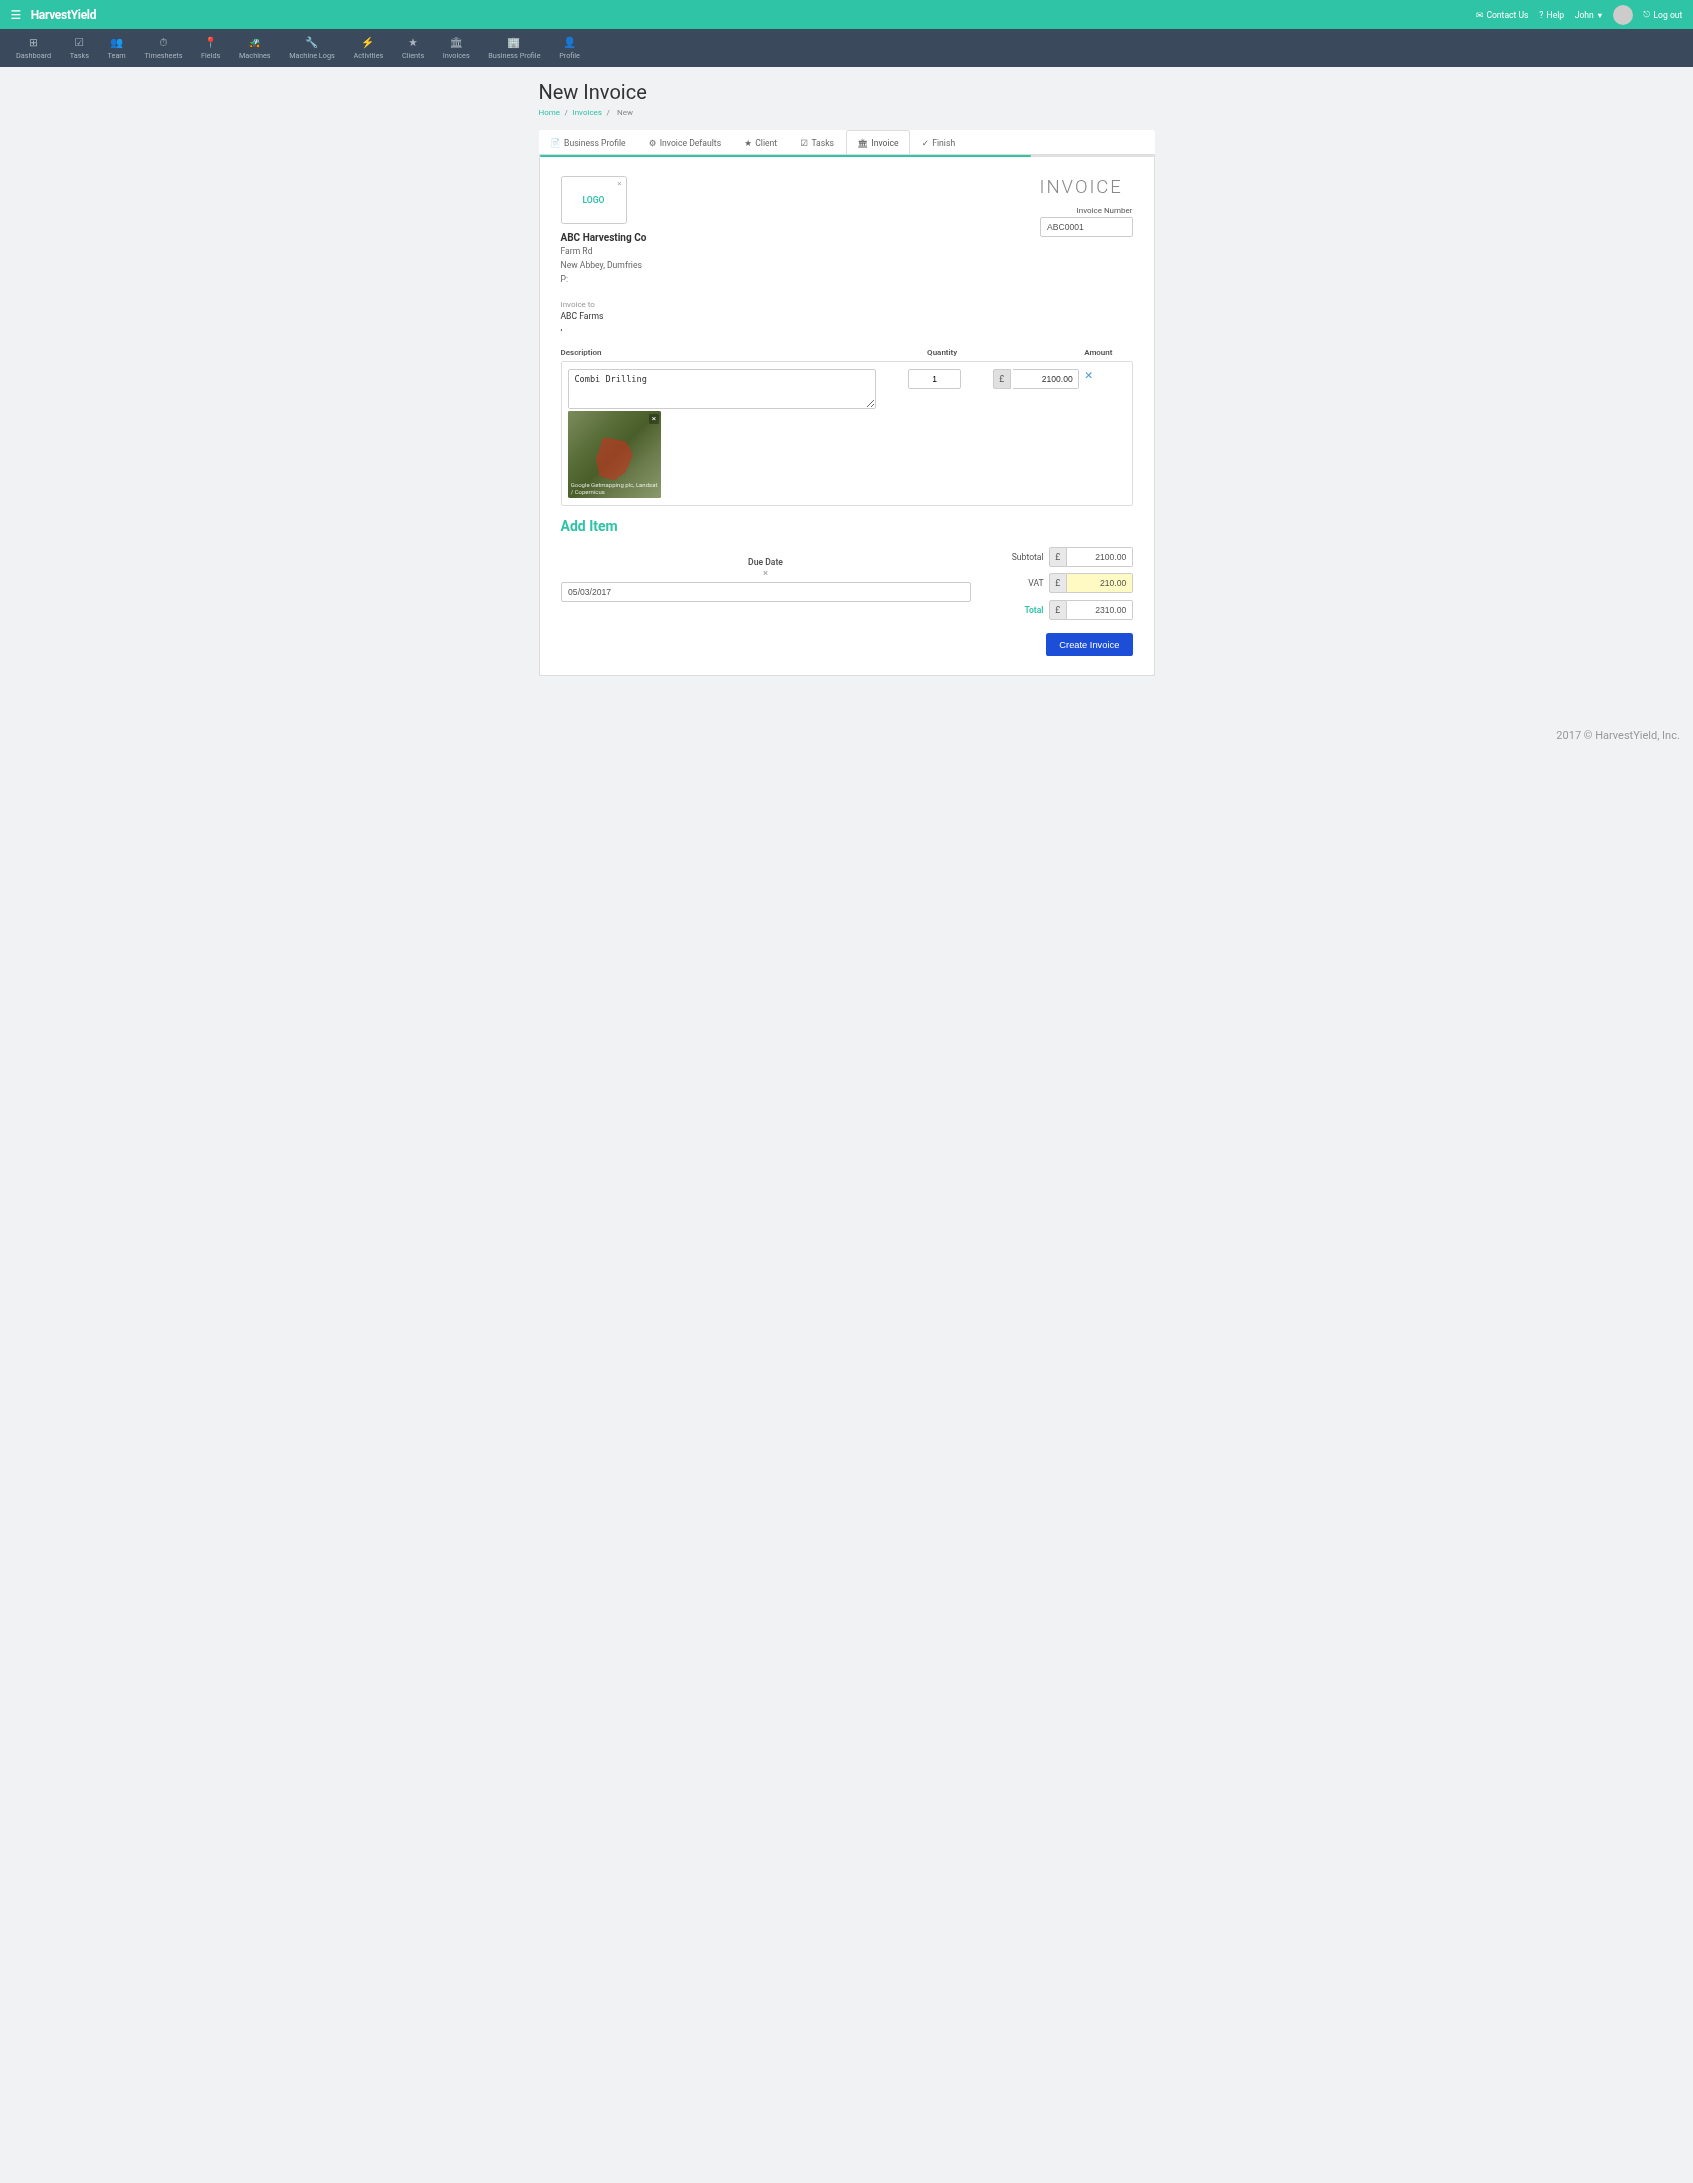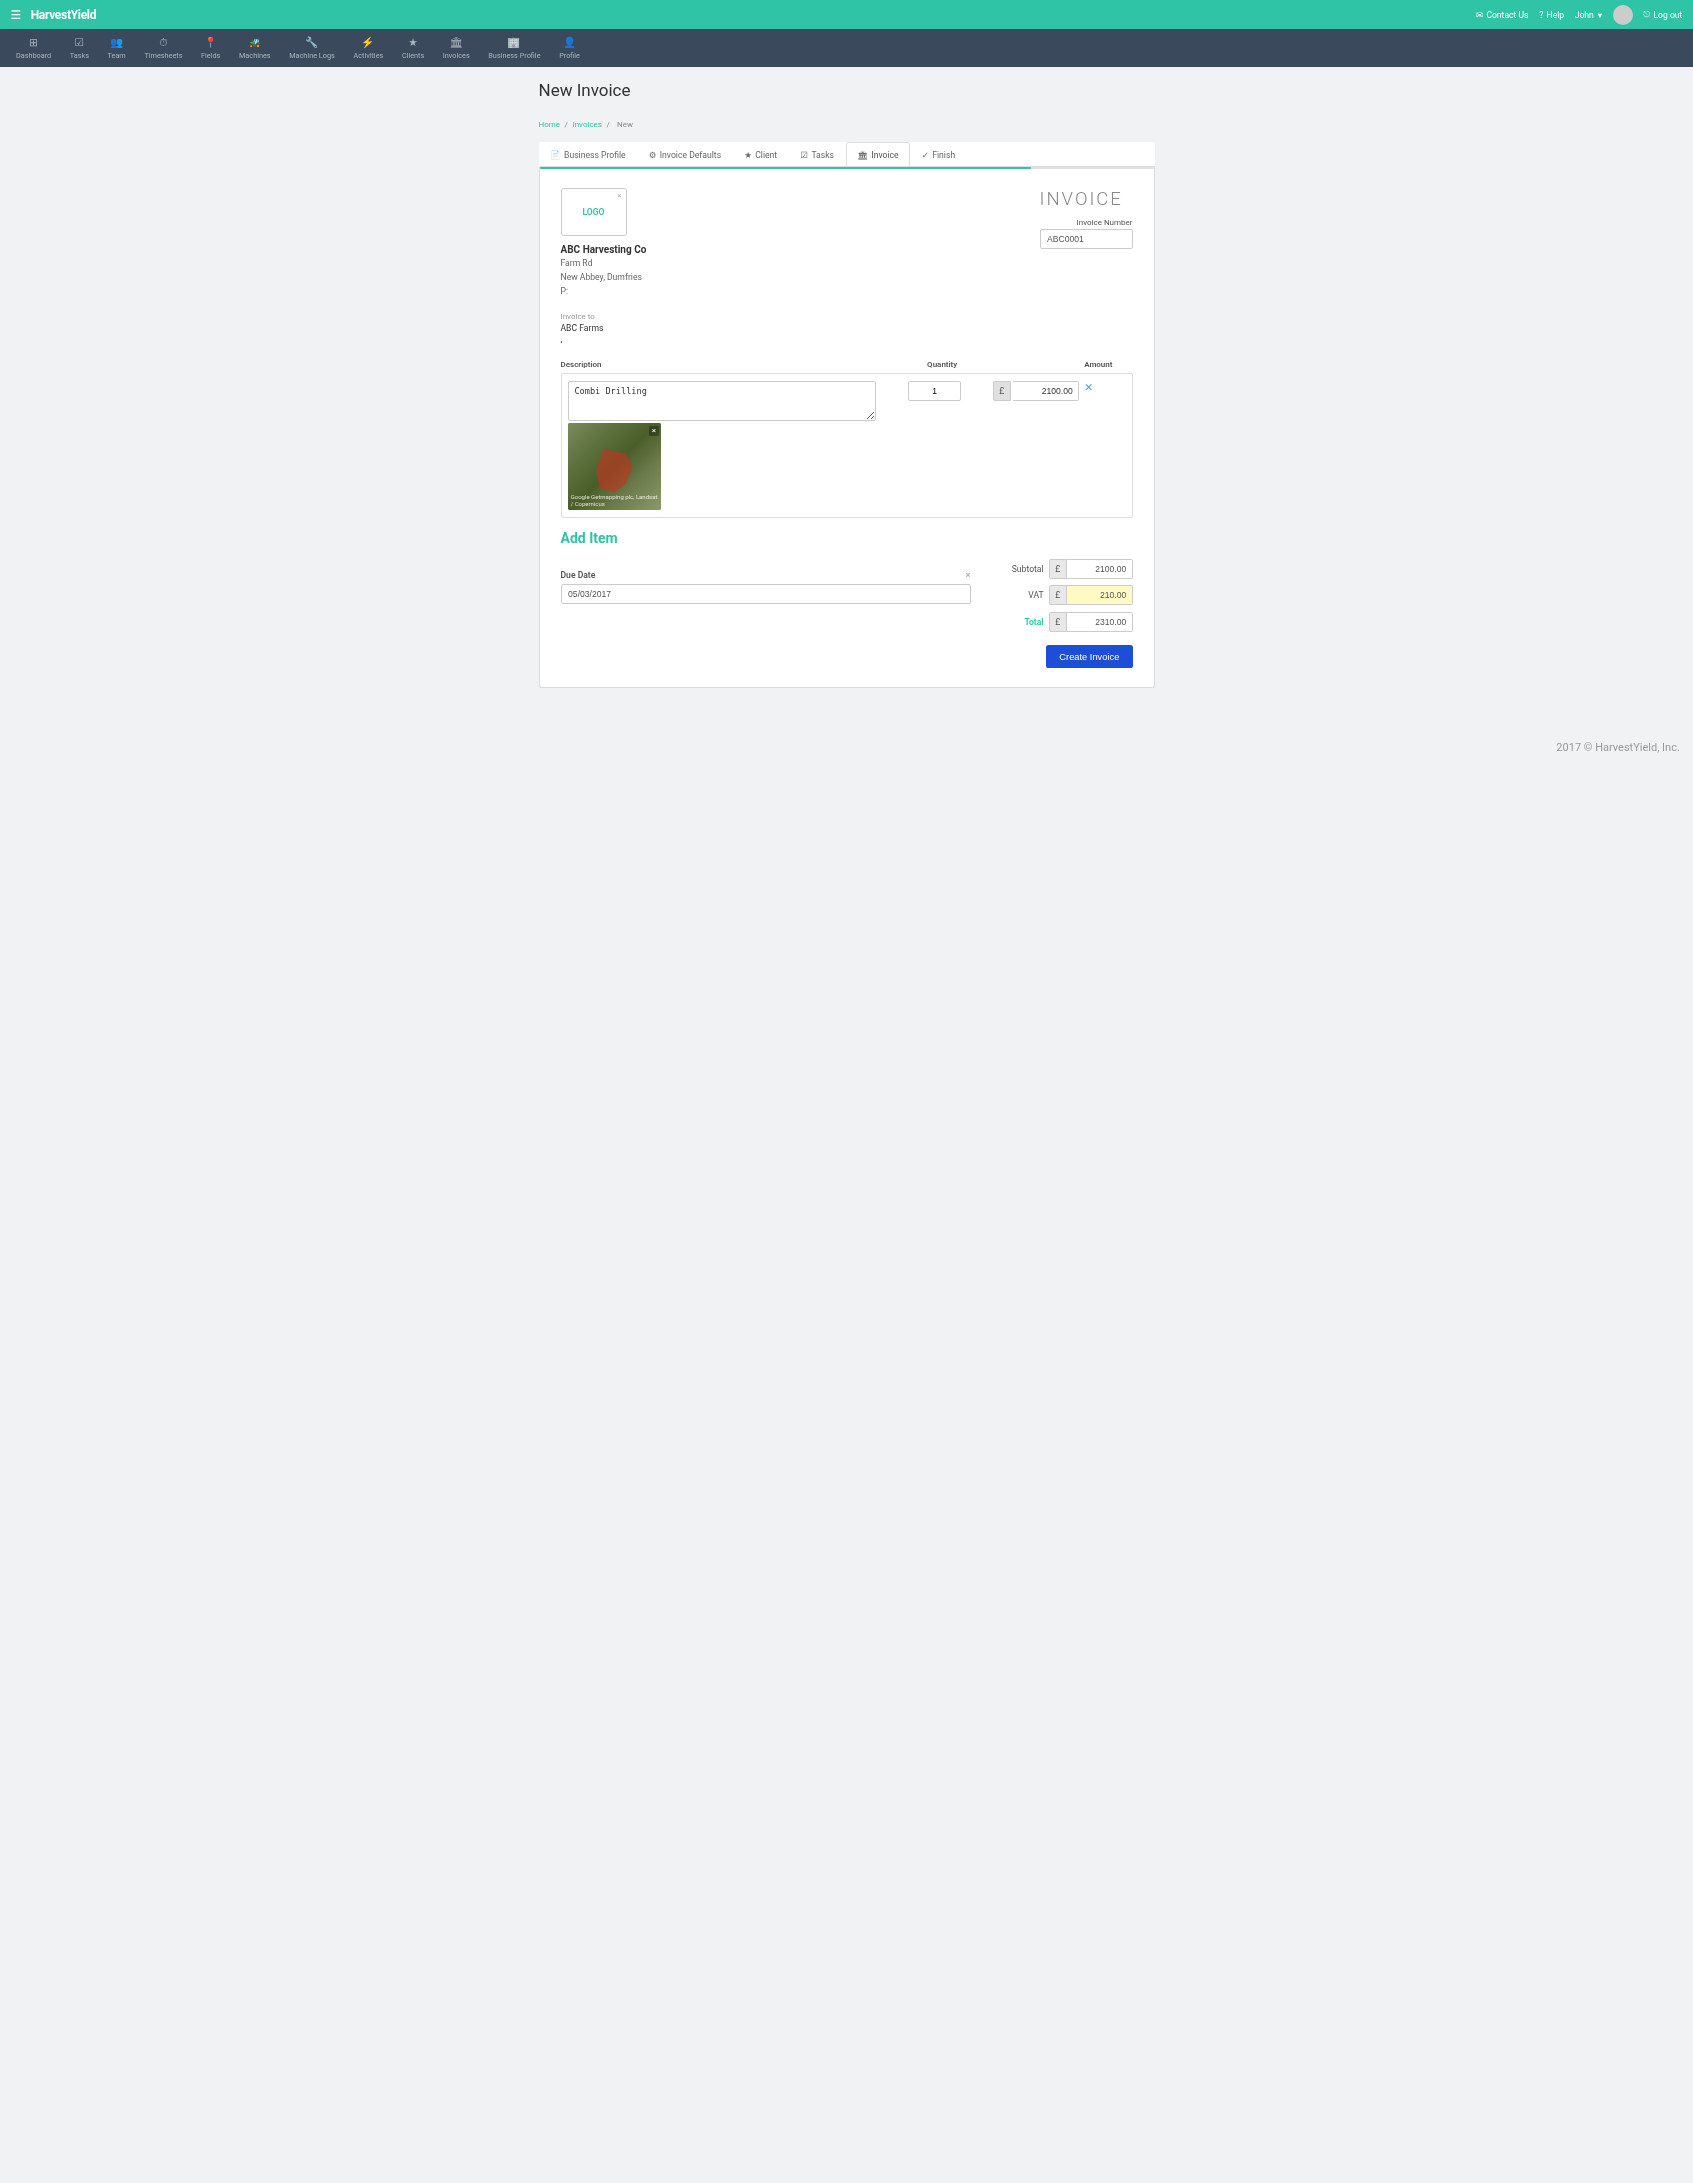--- a/index.html
+++ b/index.html
@@ -37,21 +37,21 @@
       padding: 0 6.6px;
     }
     .sec-nav-item {
       display: flex; flex-direction: column; align-items: center; padding: 6.6px 9.3px;
       color: #aab4be; font-size: 7.3px; cursor: pointer; gap: 2.6px; text-decoration: none;
     }
     .sec-nav-item .nav-icon { font-size: 10.6px; }
 
     
     .page-content { padding: 13.2px 16px; max-width: 648px; margin: 0 auto; }
-    .page-title { font-size: 17px; font-weight: 400; color: #333; margin-bottom: 20px; }
+    .page-title { font-size: 20px; font-weight: 400; color: #333; margin-bottom: 4px; }
     .breadcrumb { font-size: 8px; color: #888; margin-bottom: 13.2px; }
     .breadcrumb a { color: #2ec4a5; text-decoration: none; }
     .breadcrumb span { margin: 0 2.6px; }
 
     
     .tabs { display: flex; border-bottom: 0.7px solid #ddd; margin-bottom: 0; background: white; border-radius: 2.6px 2.6px 0 0; }
     .tab {
       padding: 6.6px 10.6px; font-size: 8.6px; cursor: pointer; color: #666;
       border: 0.7px solid transparent; border-bottom: none; margin-bottom: -0.7px;
       display: flex; align-items: center; gap: 3.3px;
@@ -142,21 +142,21 @@
 
     
     .bottom-section { display: grid; grid-template-columns: 1fr 146px; gap: 16px; margin-top: 13.2px; }
     .payment-section {}
     .payment-label { font-size: 8.6px; font-weight: 600; color: #555; margin-bottom: 5.3px; }
     .payment-textarea {
       width: 100%; border: 0.7px solid #ccc; border-radius: 2px; padding: 5.3px 6.6px;
       font-size: 8.6px; resize: vertical; min-height: 40px; color: #555;
     }
     .due-date-section { margin-top: 10.6px; }
-    .due-date-label { font-size: 8.6px; font-weight: 600; color: #555; margin-bottom: 4px; display: flex; justify-content: space-between; align-items: center; }
+    .due-date-label { font-size: 8.6px; font-weight: 600; color: #555; margin-bottom: 4px; display: flex; justify-content: center; align-items: center; flex-direction: column; }
     .due-date-x { color: #aaa; cursor: pointer; font-size: 9.3px; }
     .due-date-input {
       border: 0.7px solid #ccc; border-radius: 2px; padding: 4px 6.6px;
       font-size: 8.6px; width: 100%; color: #555;
     }
 
     .totals-section {}
     .total-row { display: flex; justify-content: flex-end; align-items: center; margin-bottom: 6.6px; gap: 5.3px; }
     .total-label { font-size: 8.6px; color: #555; text-align: right; min-width: 40px; }
     .total-label.total-final { color: #2ec4a5; font-weight: 600; }

